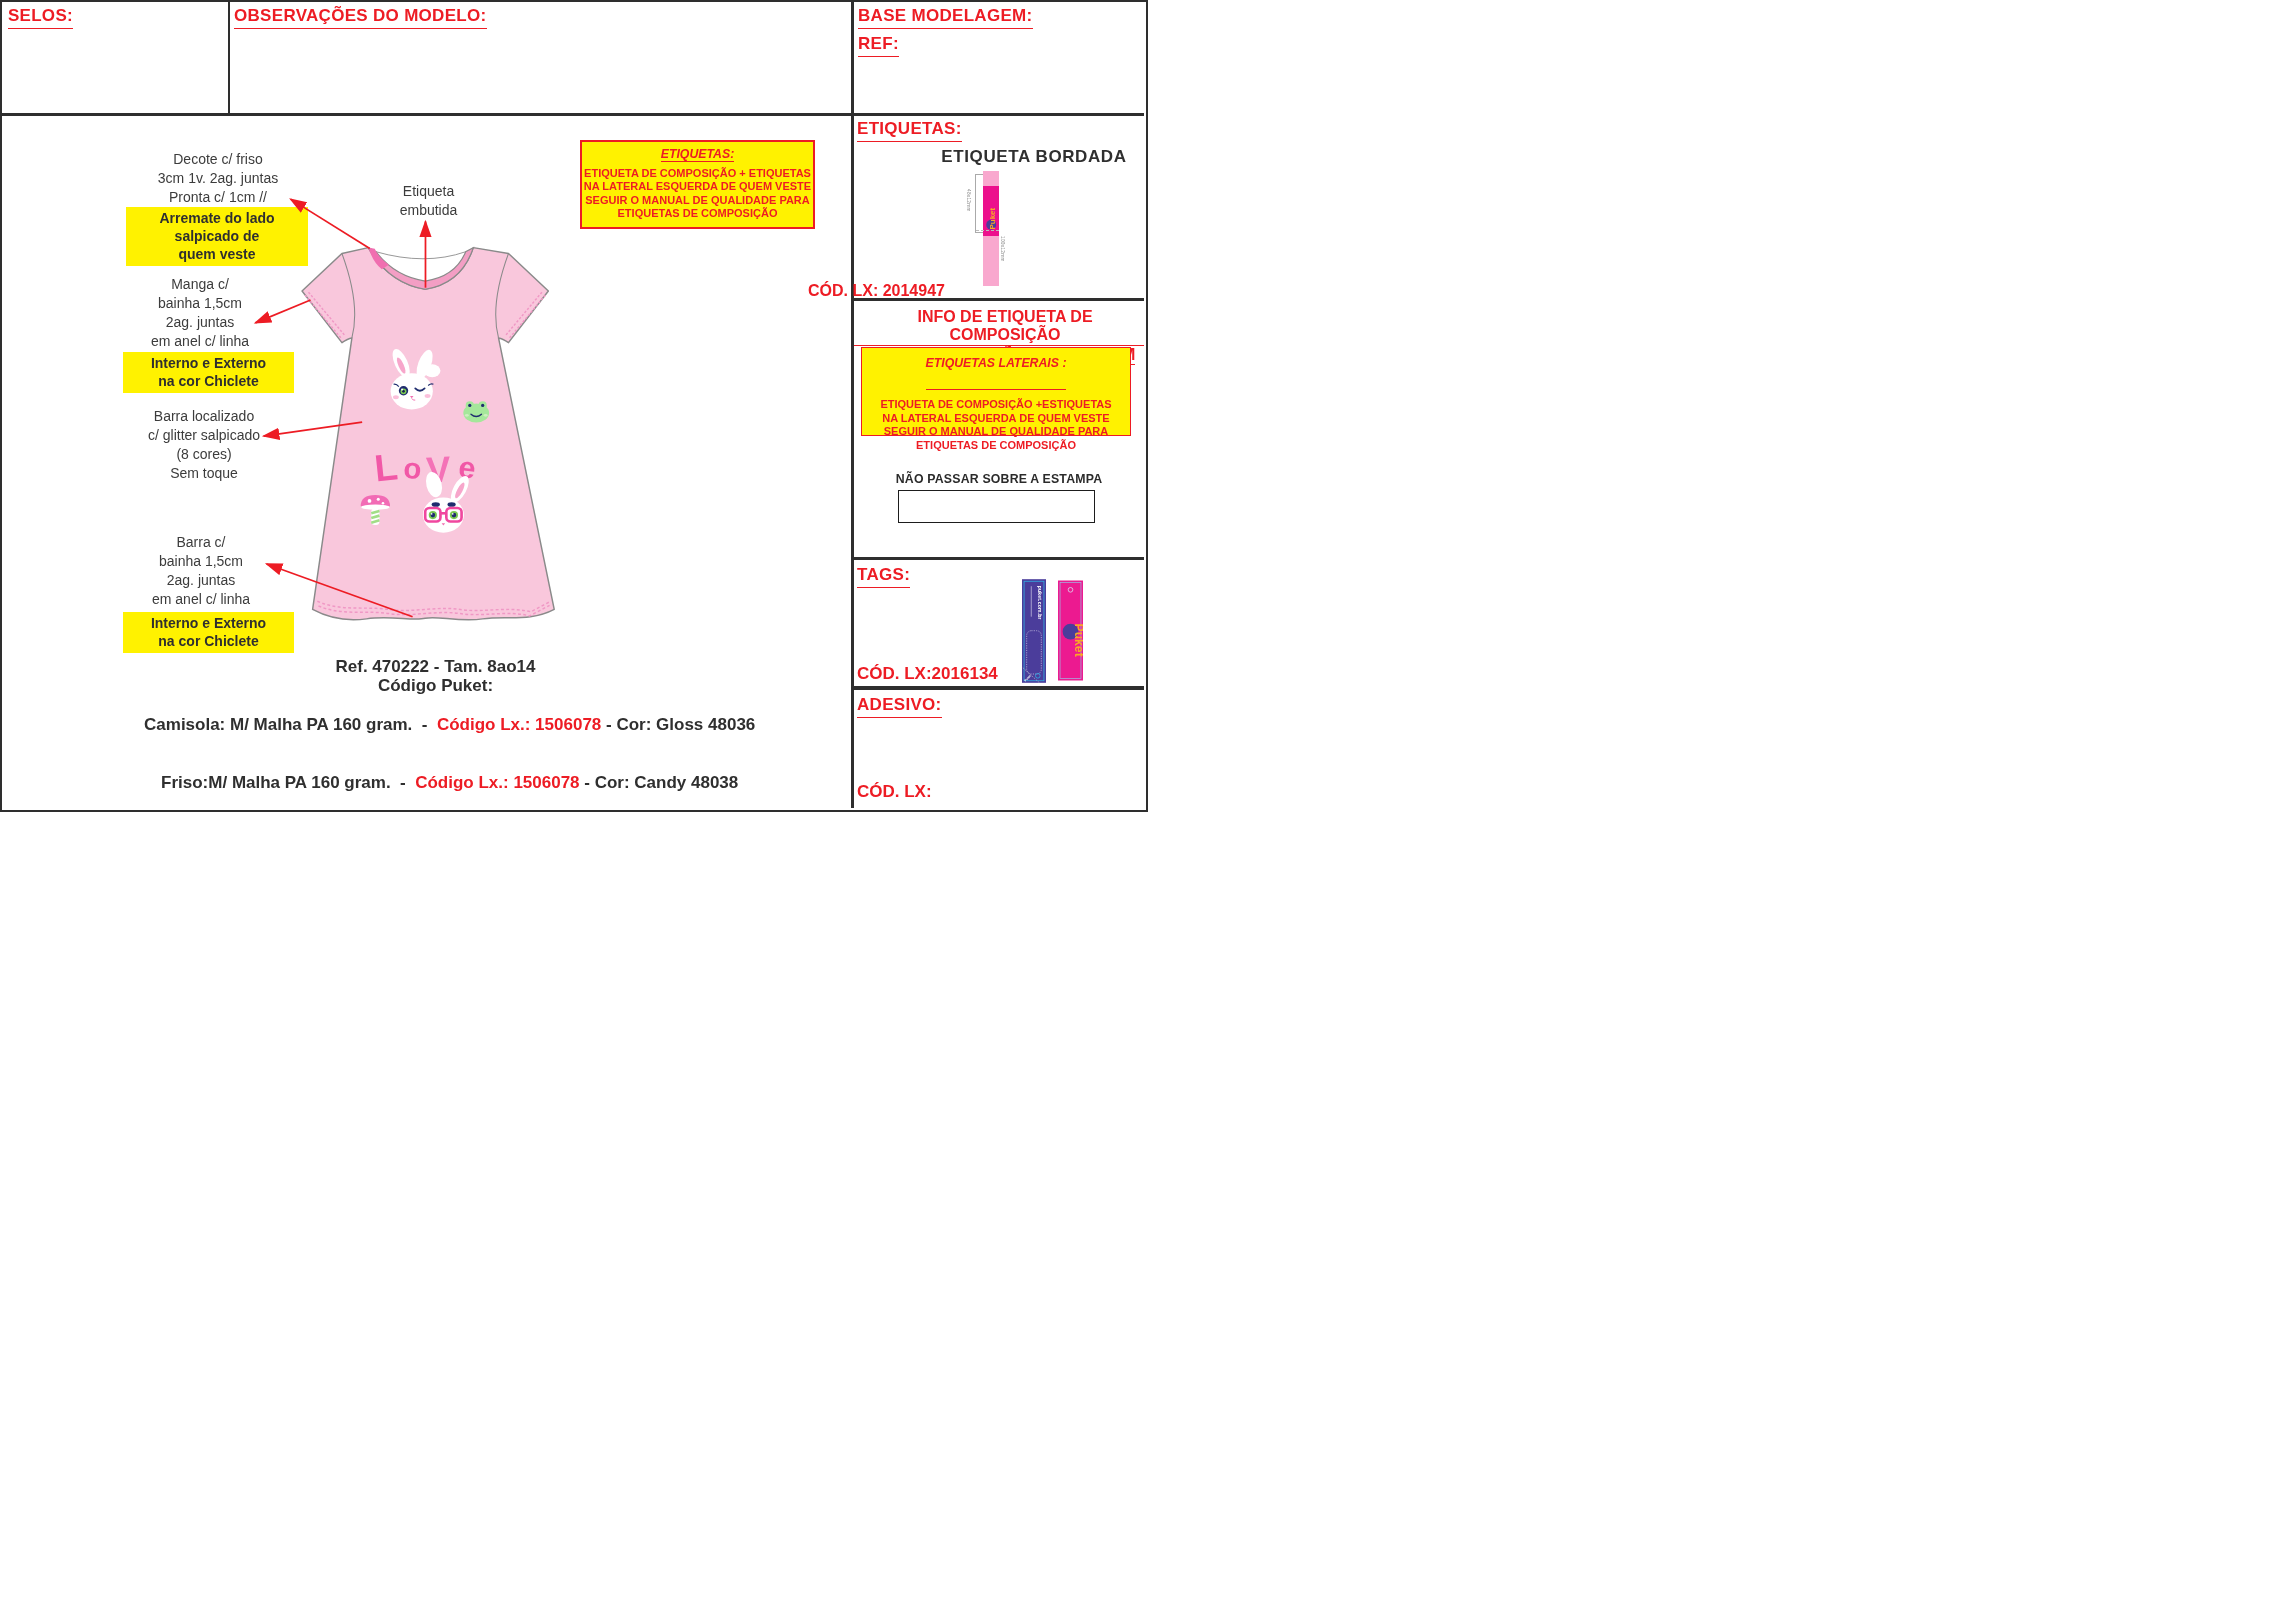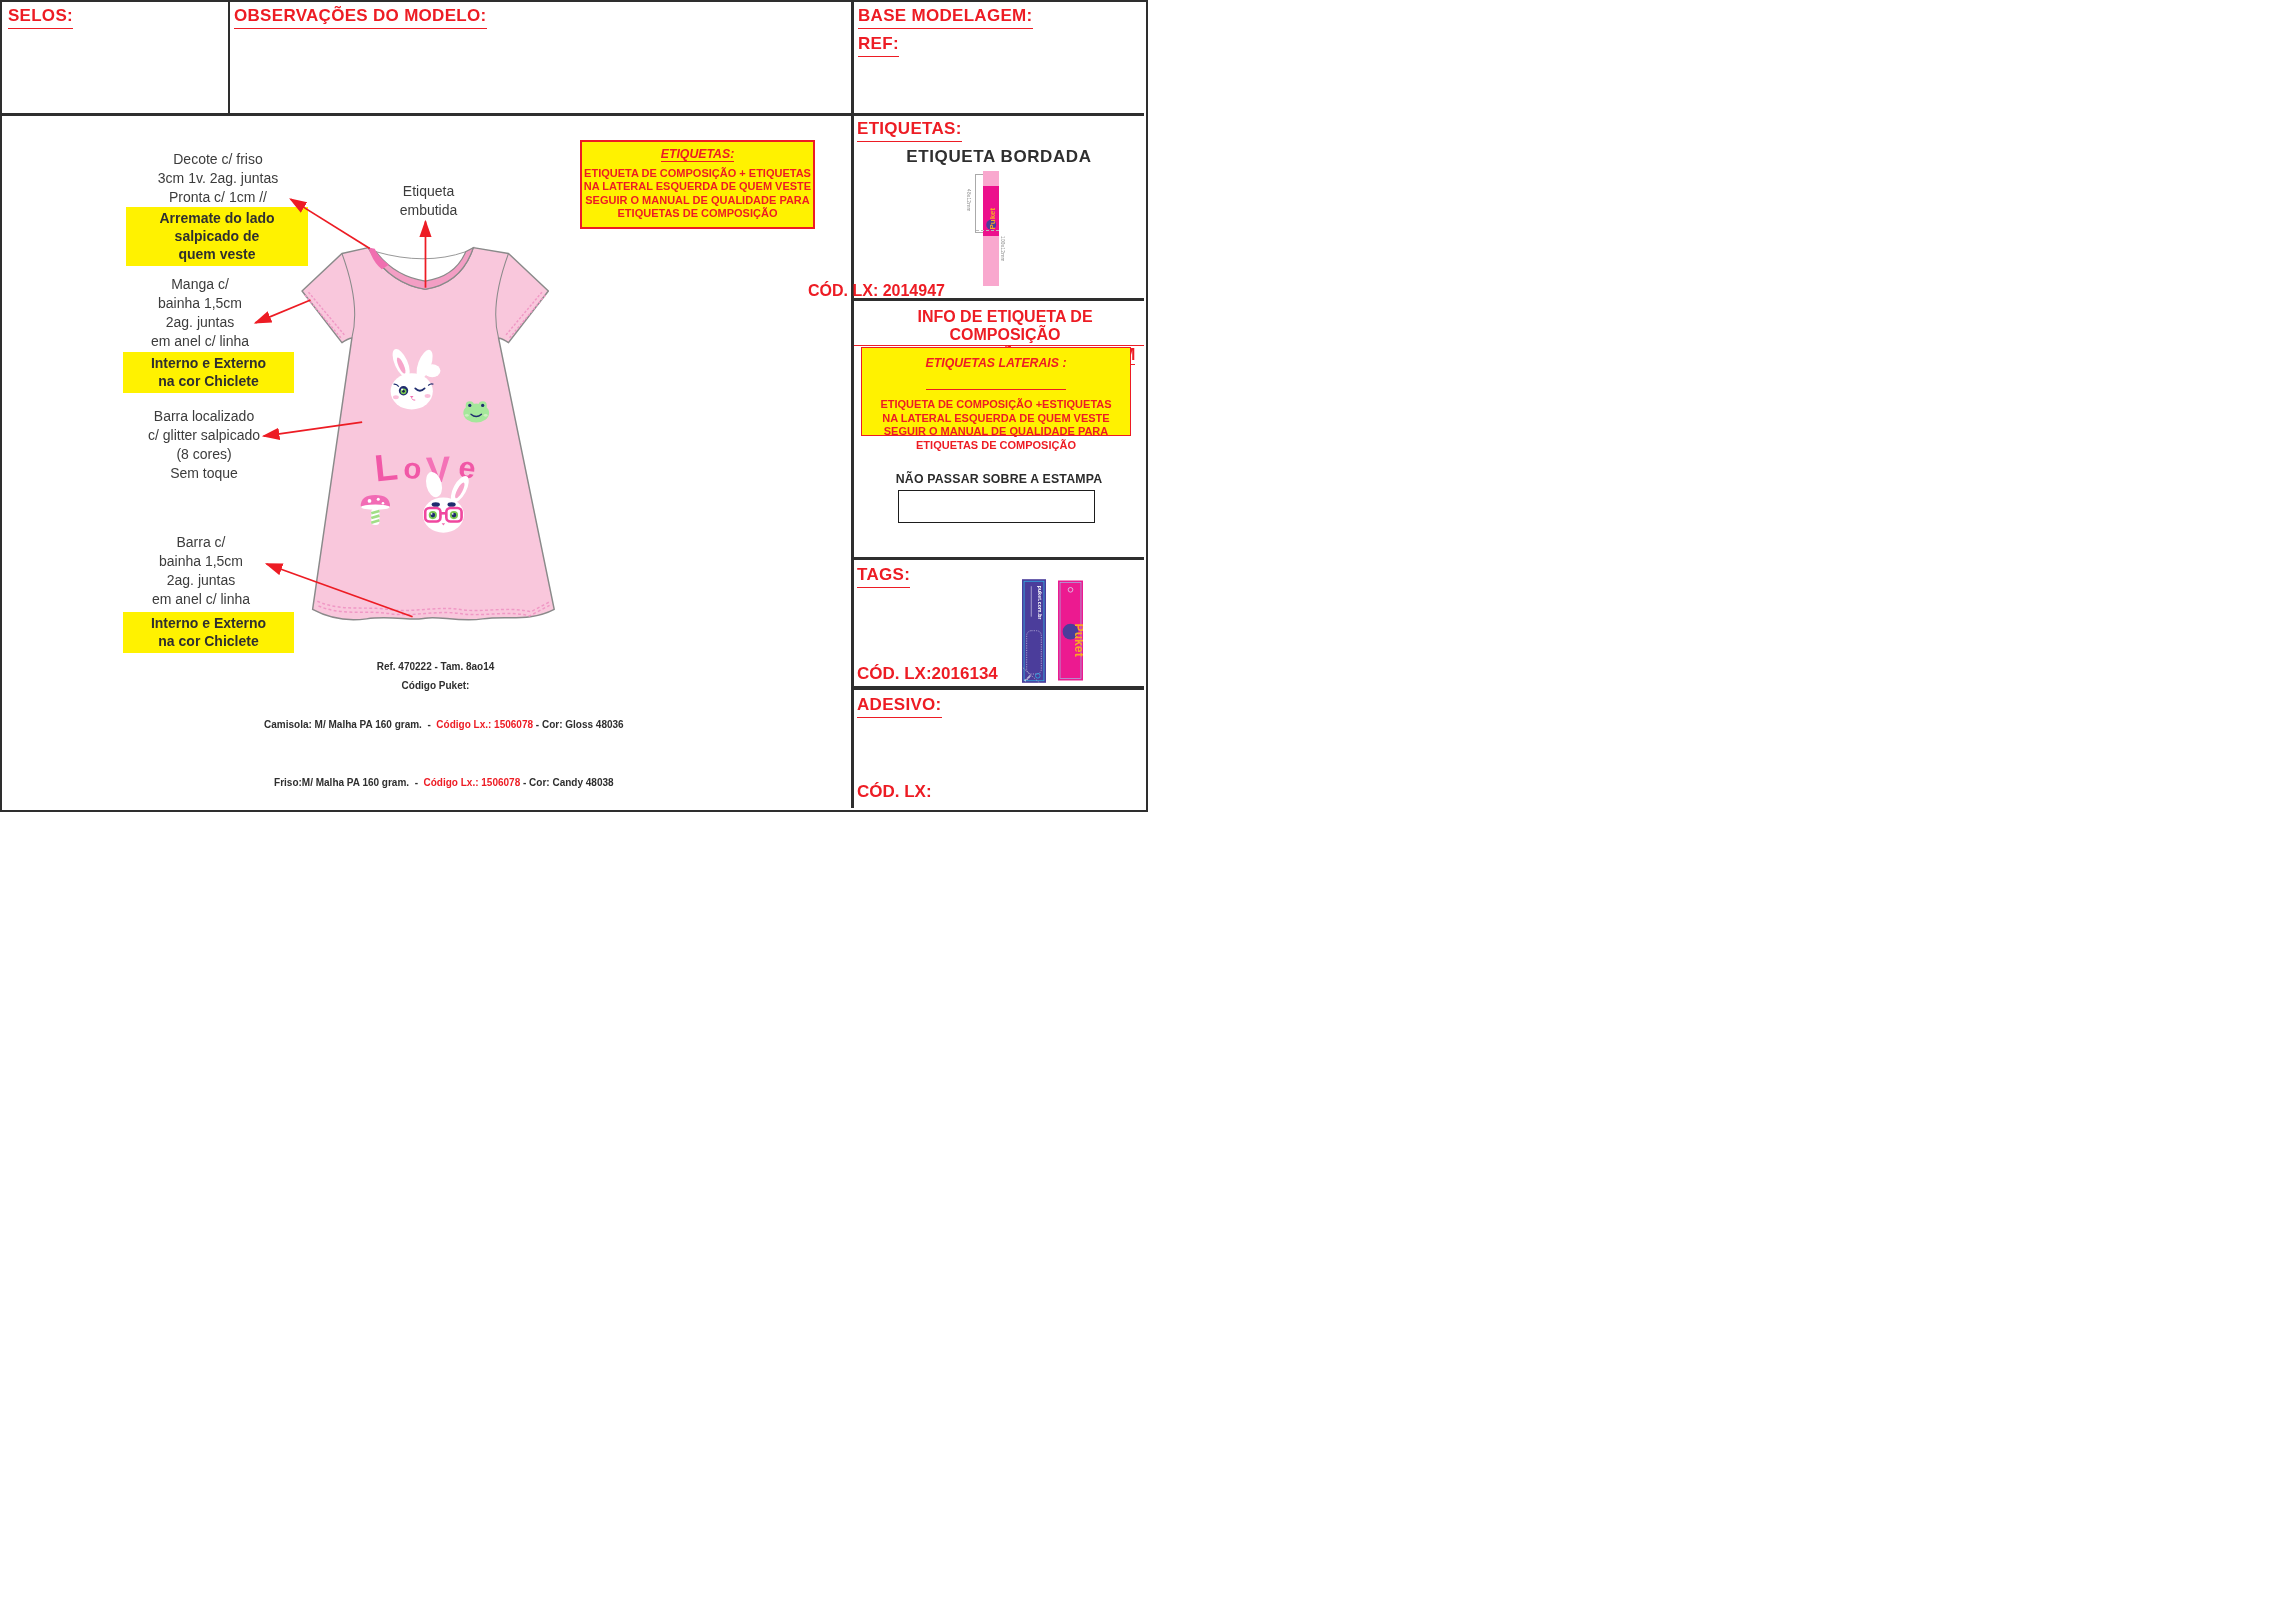--- a/index.html
+++ b/index.html
@@ -21,24 +21,24 @@
   }
   .note-box .title{font-style:italic;font-weight:bold;font-size:12.3px;margin-top:4.7px;}
   .note-box .title .u{display:inline-block;border-bottom:1.2px solid #ED1C24;padding-bottom:0.6px;}
   .note-box .body{font-weight:bold;font-size:11px;line-height:13.5px;margin-top:4.7px;}
   .info-header{color:#ED1C24;font-weight:bold;font-size:16px;line-height:18px;text-align:center;}
   .info-header .u{display:inline-block;border-bottom:1.8px solid #ED1C24;padding-bottom:0.6px;padding-left:12px;}
   .laterais-box{background:#FFF200;border:1.8px solid #ED1C24;text-align:center;color:#ED1C24;}
   .laterais-box .title{font-style:italic;font-weight:bold;font-size:12.3px;margin-top:8.2px;}
   .laterais-box .title .u{display:inline-block;border-bottom:1.2px solid #ED1C24;padding-bottom:19px;}
   .laterais-box .body{font-weight:bold;font-size:11px;line-height:13.5px;margin-top:8.2px;}
-  .footer-block{text-align:center;color:#2f2f2f;font-weight:bold;font-size:10px;line-height:19.4px;}
+  .footer-block{text-align:center;color:#2f2f2f;font-weight:bold;font-size:17px;line-height:19.4px;}
   .footer-line{white-space:pre;}
   .footer-line .code{color:#ED1C24;}
-  .black-title{color:#2f2f2f;font-weight:bold;font-size:17px;text-align:center;letter-spacing:0.6px;}
+  .black-title{color:#2f2f2f;font-weight:bold;font-size:17px;text-align:center;letter-spacing:0.6px;padding-left:35px;}
   .cod-red{color:#ED1C24;font-weight:bold;}
   .estampa{color:#2b2b2b;font-weight:bold;font-size:12.3px;text-align:center;letter-spacing:0.2px;}
   .care-box{border:1.8px solid #1d1d1d;display:flex;align-items:center;justify-content:space-around;padding:1.2px 2.3px;box-sizing:border-box;background:#fff;}
   .vtext{writing-mode:vertical-rl;font-size:4.7px;color:#888;letter-spacing:0.3px;}
 </style>
 </head>
 <body>
 
 <div class="page">
 

